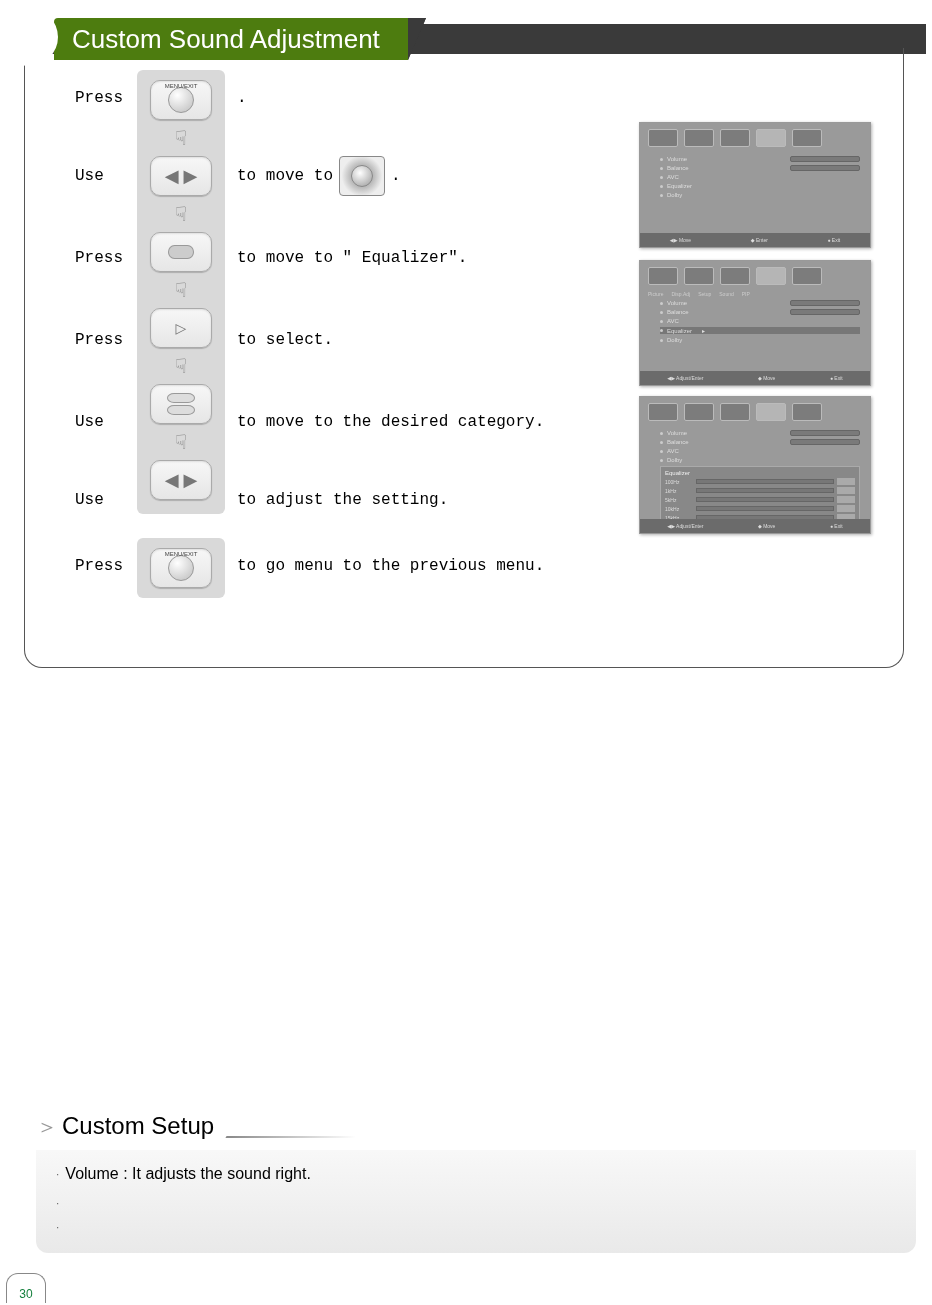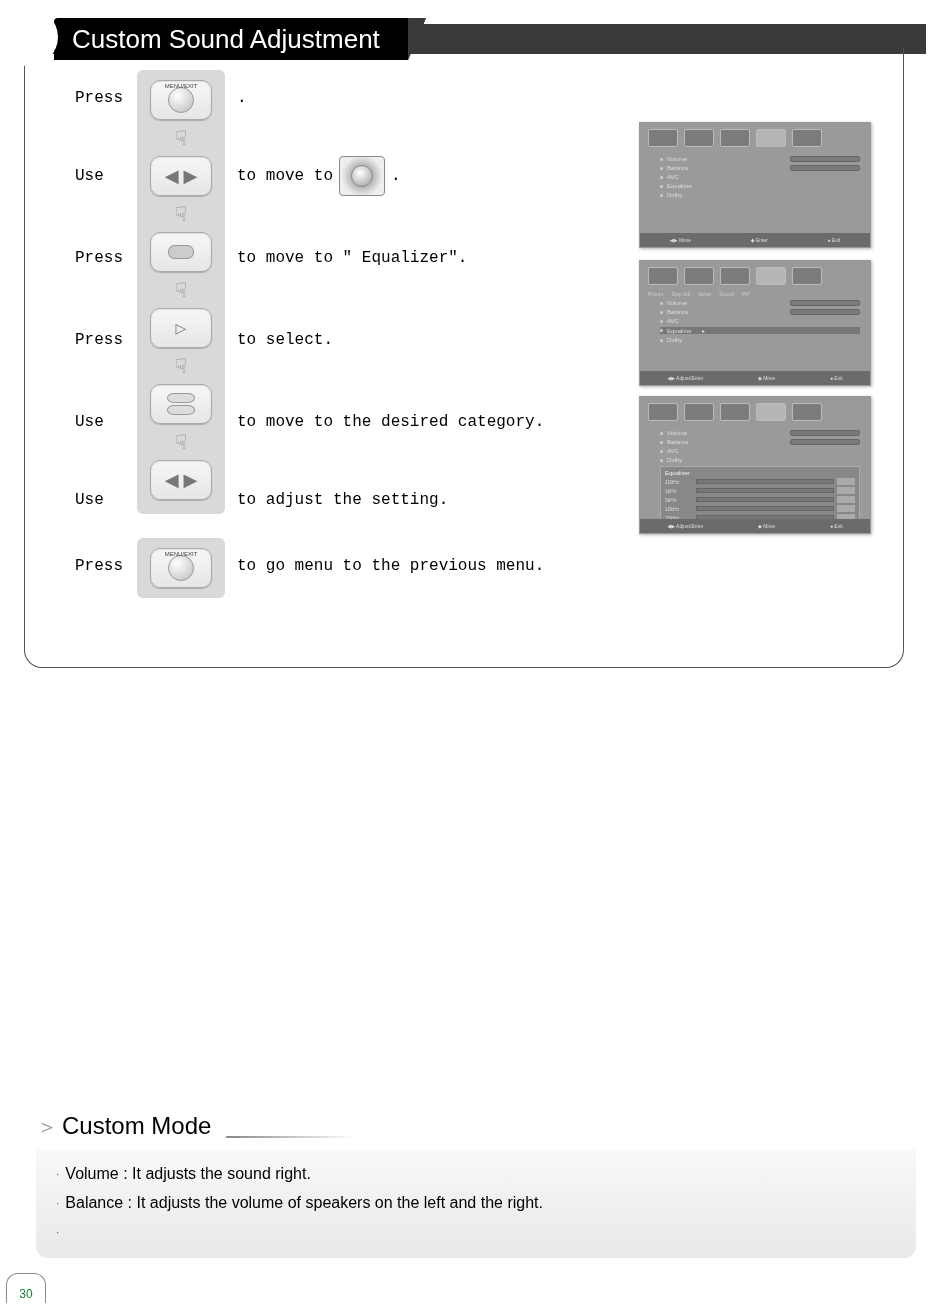--- a/index.html
+++ b/index.html
@@ -26,21 +26,21 @@
     left: 0;
     width: 100%;
     height: 30px;
     background: #3a3a3a;
   }
   .title-tab {
     position: absolute;
     top: 0;
     left: 48px;
     height: 42px;
-    background: #000000;
+    background: #4d7c0f;
     color: #fff;
     font-size: 26px;
     line-height: 42px;
     padding: 0 28px 0 18px;
     border-top-left-radius: 4px;
   }
   .title-tab::after {
     content: "";
     position: absolute;
     right: -18px;
@@ -491,30 +491,29 @@
       <span>◆ <span>Move</span></span>
       <span>● <span>Exit</span></span>
     </div>
   </div>
 
 </div>
 
 <div class="custom-section">
   <div class="custom-header">
     <span class="chev">＞</span>
-    <span>Custom Mode</span>
+    <span>Custom Setup</span>
   </div>
   <div class="custom-body">
     <div class="row">
         <span class="mk">·</span>
         <span>Volume : It adjusts the sound right.</span>
       </div>
     <div class="row">
         <span class="mk">·</span>
-        <span>Balance : It adjusts the volume of speakers on the left and the right.</span>
       </div>
     <div class="row">
         <span class="mk">·</span>
       </div>
   </div>
 </div>
 
 <div class="page-num">30</div>
 
 </body></html>

